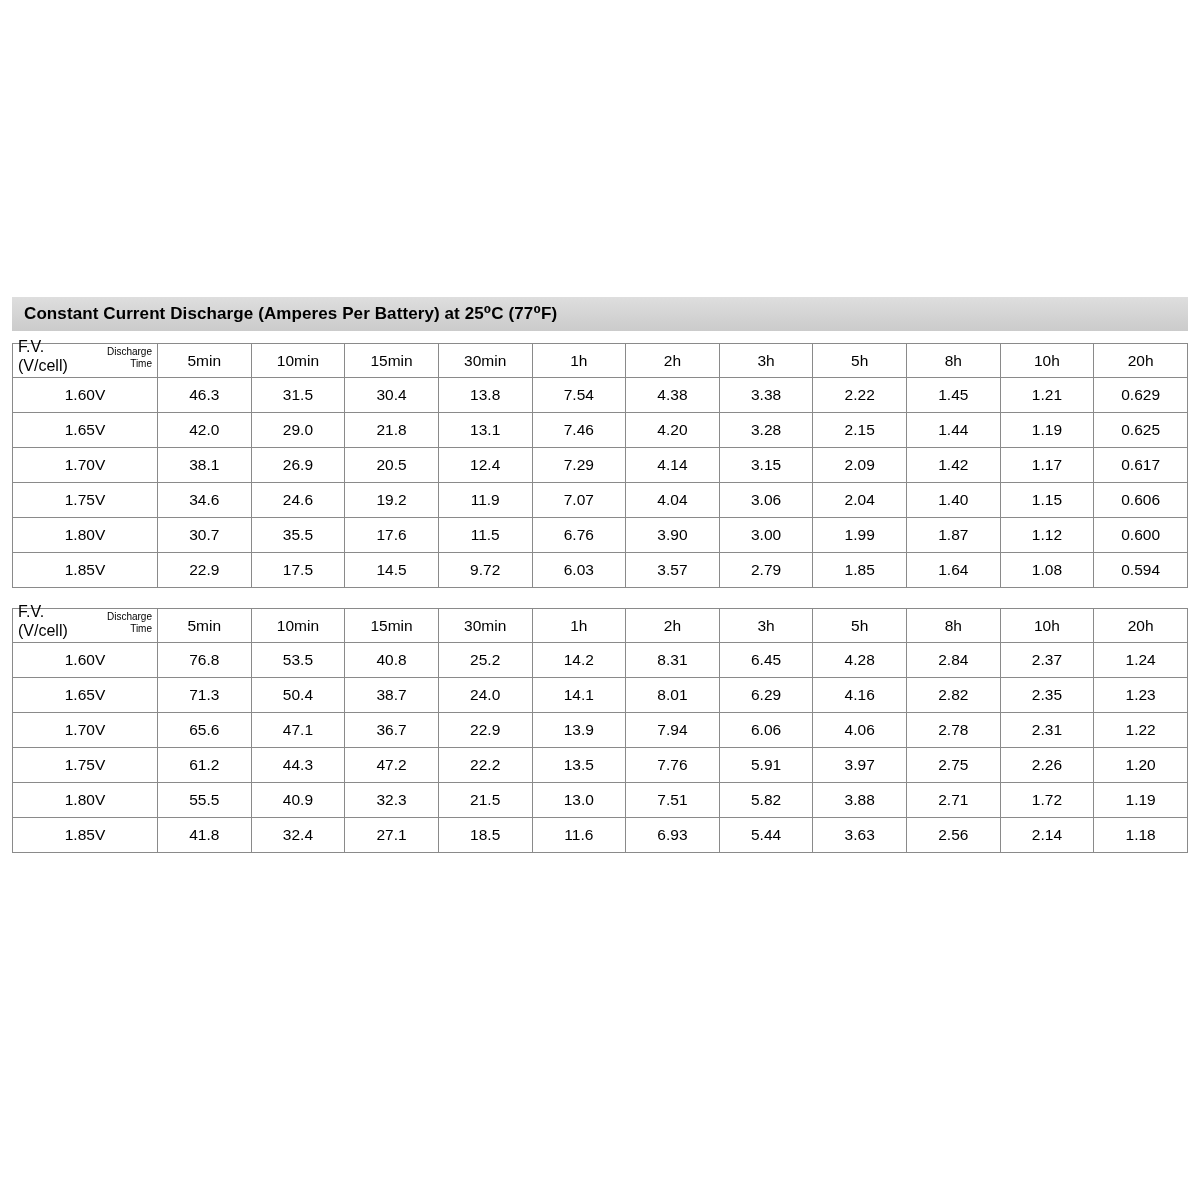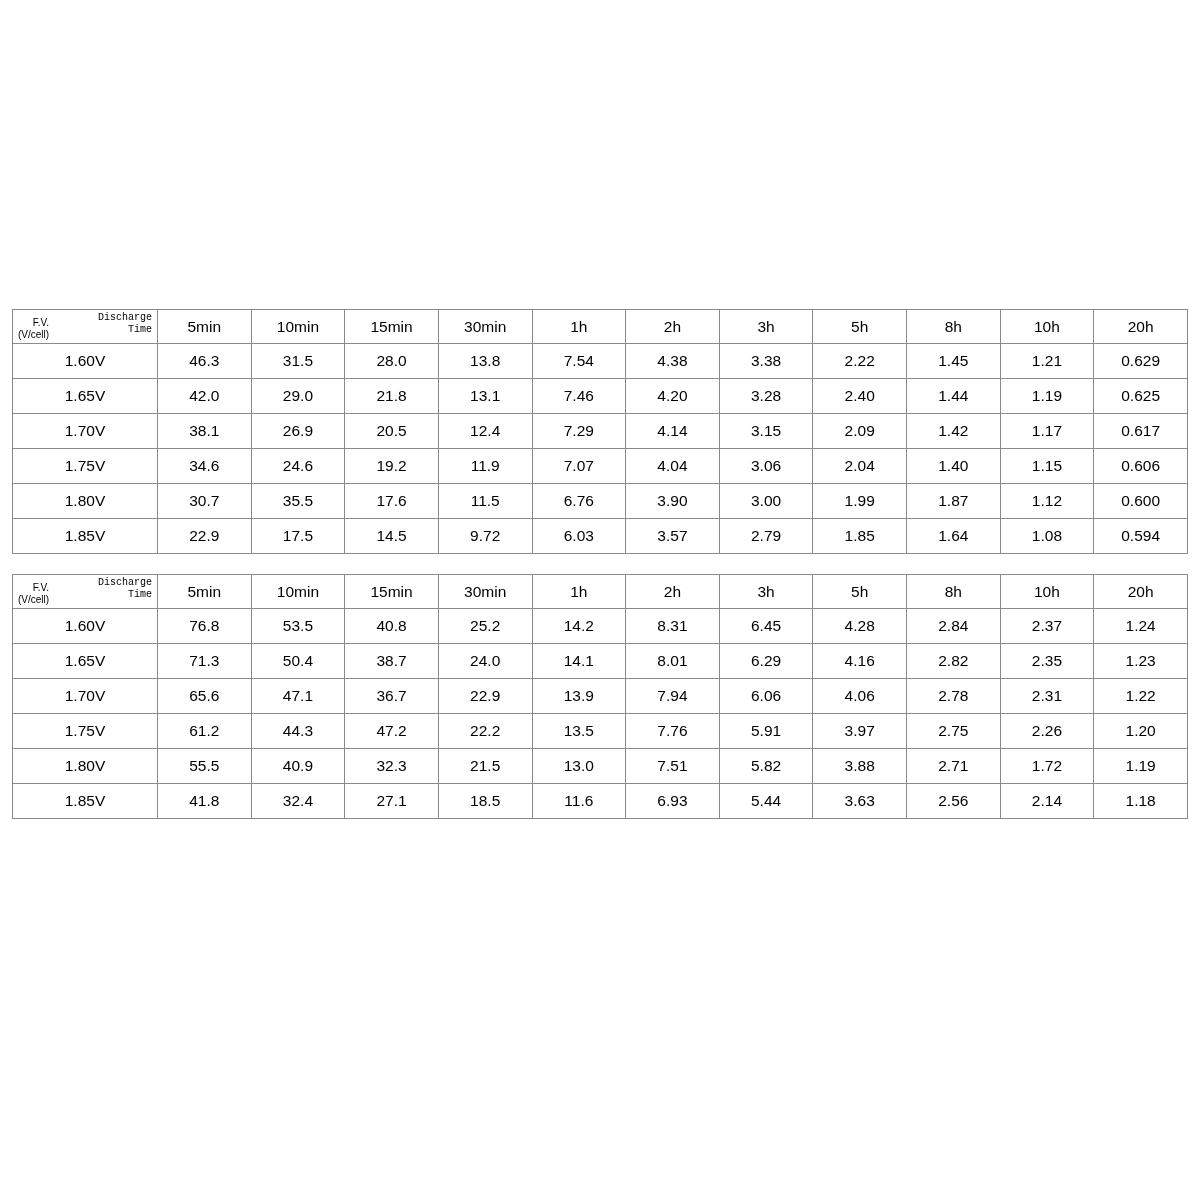--- a/index.html
+++ b/index.html
@@ -55,37 +55,37 @@
         transparent calc(50% + 0.6px)),
       linear-gradient(to bottom, #f0f0f0, #ffffff);
   }
   .corner-top {
     position: absolute;
     top: 2px; right: 5px;
     font-size: 10px;
     line-height: 1.2;
     text-align: right;
     display: block;
-    font-family: Liberation Mono, monospace;
   }
   .corner-bottom {
     position: absolute;
     bottom: 2px; left: 5px;
-    font-size: 10px;
+    font-size: 16px;
     line-height: 1.2;
-    text-align: right;
+    text-align: left;
     display: block;
   }
 </style>
 </head>
 <body>
 
 <div class="page">
 
   <section class="table-section">
+    <div class="title-bar">Constant Current Discharge (Amperes Per Battery) at 25⁰C (77⁰F)</div>
     <table class="data-table" data-table="0">
       <thead>
           <tr>
             <th class="corner">
               <span class="corner-top">Discharge<br>Time</span>
               <span class="corner-bottom">F.V.<br>(V/cell)</span>
             </th>
             <th>5min</th>
             <th>10min</th>
             <th>15min</th>
@@ -97,40 +97,40 @@
             <th>8h</th>
             <th>10h</th>
             <th>20h</th>
           </tr>
         </thead>
       <tbody>
           <tr>
             <th>1.60V</th>
             <td>46.3</td>
             <td>31.5</td>
-            <td>28.0</td>
+            <td>30.4</td>
             <td>13.8</td>
             <td>7.54</td>
             <td>4.38</td>
             <td>3.38</td>
             <td>2.22</td>
             <td>1.45</td>
             <td>1.21</td>
             <td>0.629</td>
           </tr>
           <tr>
             <th>1.65V</th>
             <td>42.0</td>
             <td>29.0</td>
             <td>21.8</td>
             <td>13.1</td>
             <td>7.46</td>
             <td>4.20</td>
             <td>3.28</td>
-            <td>2.40</td>
+            <td>2.15</td>
             <td>1.44</td>
             <td>1.19</td>
             <td>0.625</td>
           </tr>
           <tr>
             <th>1.70V</th>
             <td>38.1</td>
             <td>26.9</td>
             <td>20.5</td>
             <td>12.4</td>

